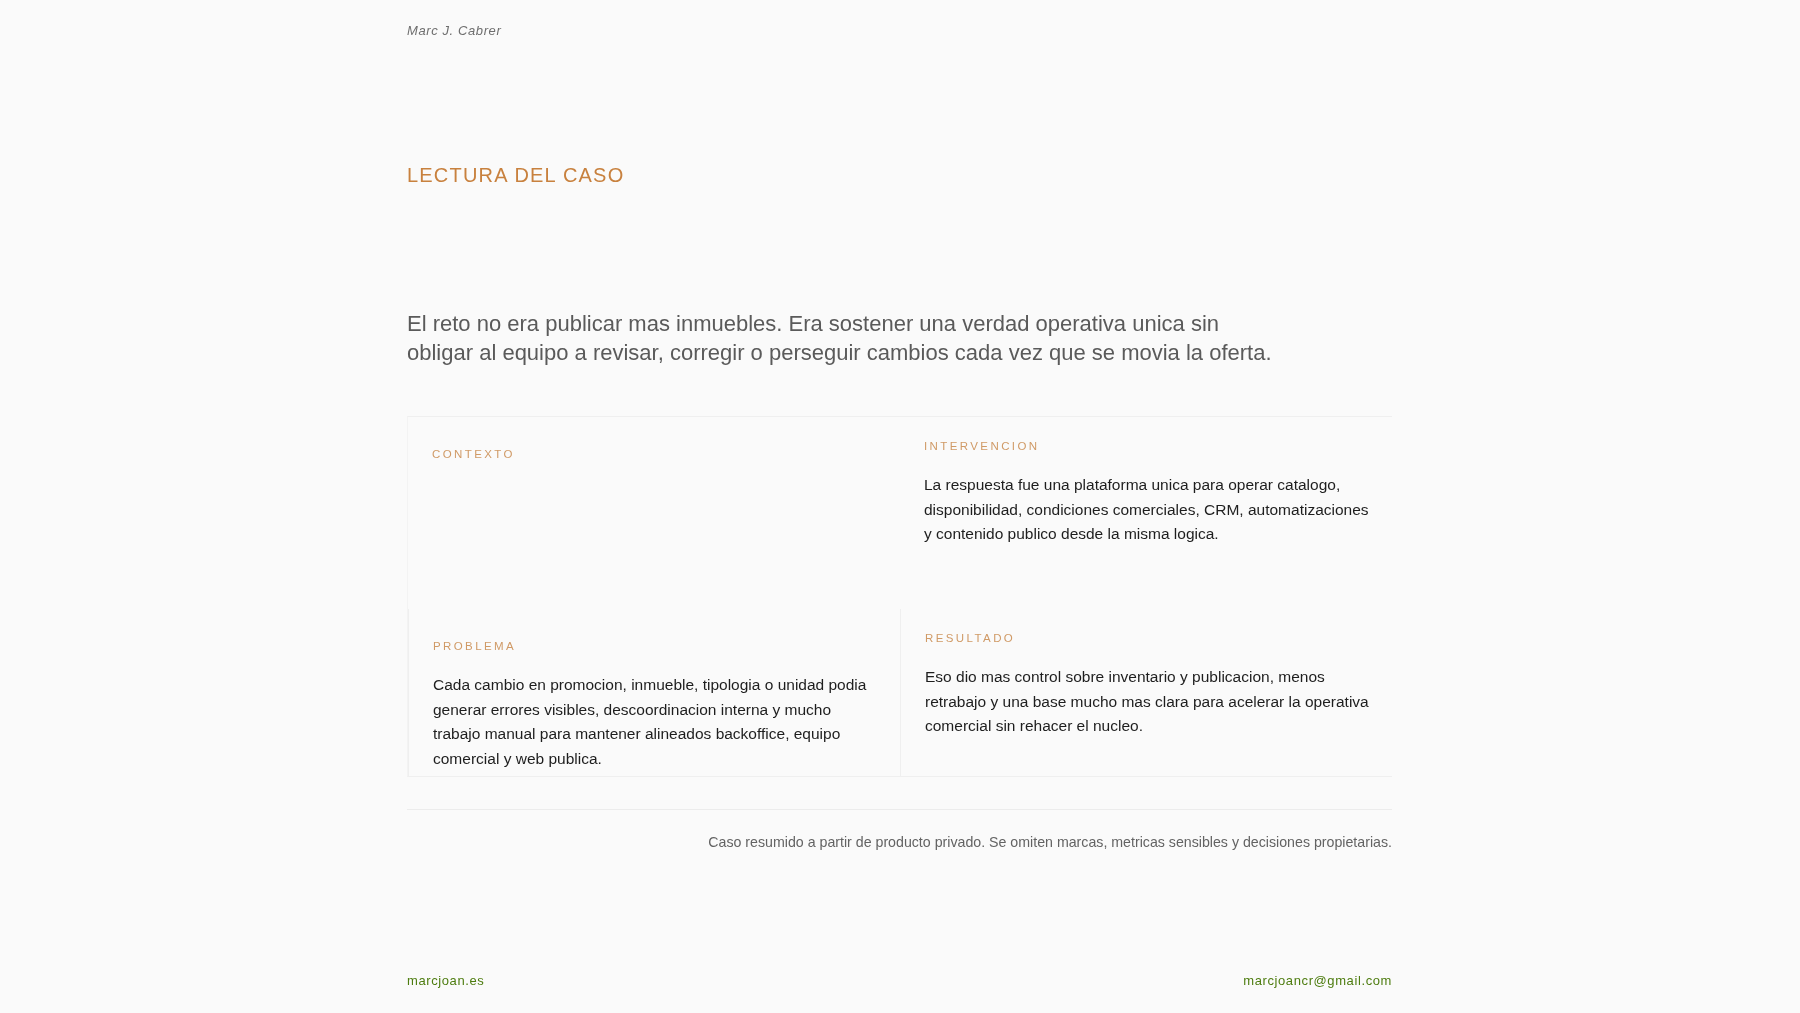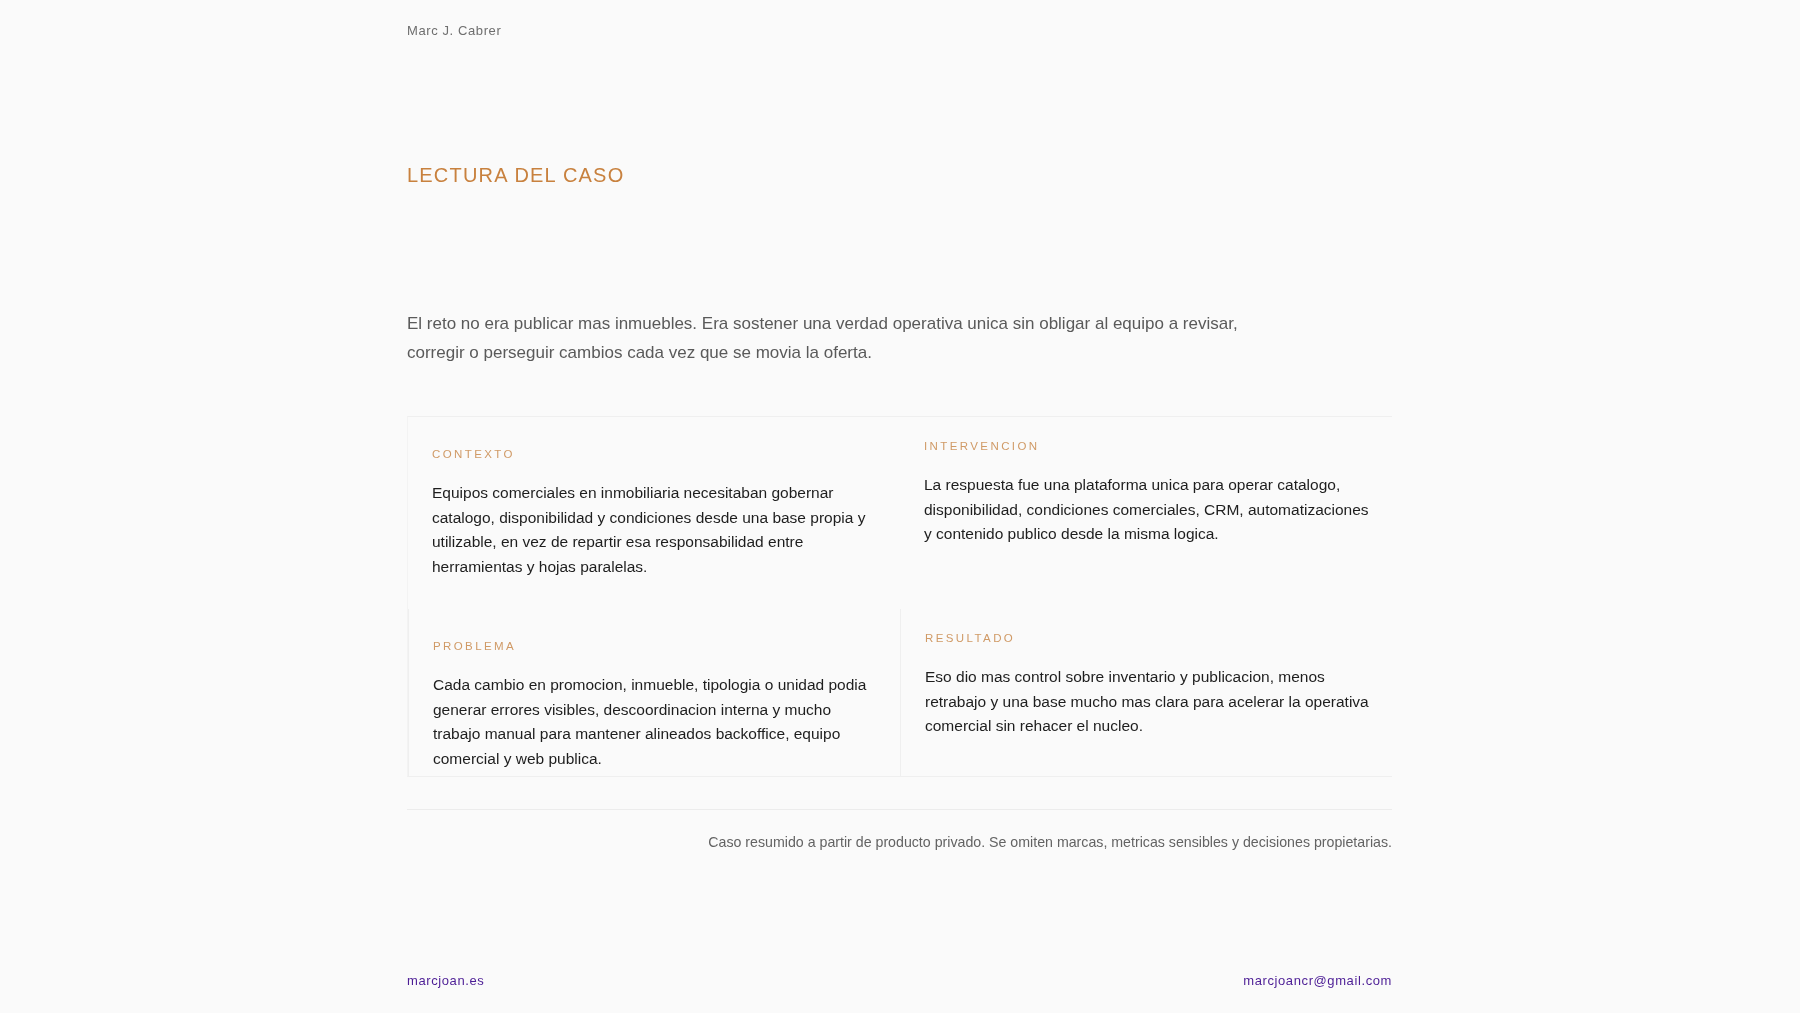--- a/index.html
+++ b/index.html
@@ -19,20 +19,21 @@
     .wrap {
       position: absolute;
       left: 407px;
       width: 985px;
     }
     .brand {
       top: 23px;
       font-size: 13px;
       letter-spacing: 0.6px;
       color: #6e6e6e;
+      font-style: italic;
     }
     .eyebrow {
       top: 164px;
       font-size: 20px;
       letter-spacing: 1.2px;
       color: #c8813e;
       text-transform: uppercase;
     }
     .title {
       top: 193px;
@@ -41,21 +42,21 @@
       font-size: 37.5px;
       line-height: 40px;
       font-weight: normal;
       color: #161616;
       letter-spacing: 0.1px;
     }
     .title .accent-dot { color: #c8813e; }
     .lead {
       top: 309px;
       width: 880px;
-      font-size: 17px;
+      font-size: 22px;
       line-height: 29px;
       color: #5a5a5a;
     }
     .grid {
       top: 416px;
       height: 361px;
       border-top: 1px solid #efefef;
       border-bottom: 1px solid #efefef;
       border-left: 1px solid #f3f3f3;
       display: grid;
@@ -95,41 +96,40 @@
       color: #636363;
       line-height: 20px;
       text-align: right;
     }
     .footer {
       top: 973px;
       display: flex;
       justify-content: space-between;
       font-size: 13px;
       letter-spacing: 0.6px;
-      color: #4c1d95;
+      color: #4d7c0f;
       gap: 44px;
     }
     a { color: inherit; text-decoration: none; }
   </style>
 </head>
 <body>
 
 <div class="page">
 
   <div class="wrap brand">Marc J. Cabrer</div>
 
   <div class="wrap eyebrow">LECTURA DEL CASO</div>
 
 
   <p class="wrap lead">El reto no era publicar mas inmuebles. Era sostener una verdad operativa unica sin obligar al equipo a revisar, corregir o perseguir cambios cada vez que se movia la oferta.</p>
 
   <div class="wrap grid">
     <div class="card">
       <div class="card-label">CONTEXTO</div>
-      <div class="card-body">Equipos comerciales en inmobiliaria necesitaban gobernar catalogo, disponibilidad y condiciones desde una base propia y utilizable, en vez de repartir esa responsabilidad entre herramientas y hojas paralelas.</div>
     </div>
     <div class="card row2">
       <div class="card-label">INTERVENCION</div>
       <div class="card-body">La respuesta fue una plataforma unica para operar catalogo, disponibilidad, condiciones comerciales, CRM, automatizaciones y contenido publico desde la misma logica.</div>
     </div>
     <div class="card right">
       <div class="card-label">PROBLEMA</div>
       <div class="card-body">Cada cambio en promocion, inmueble, tipologia o unidad podia generar errores visibles, descoordinacion interna y mucho trabajo manual para mantener alineados backoffice, equipo comercial y web publica.</div>
     </div>
     <div class="card right row2">

